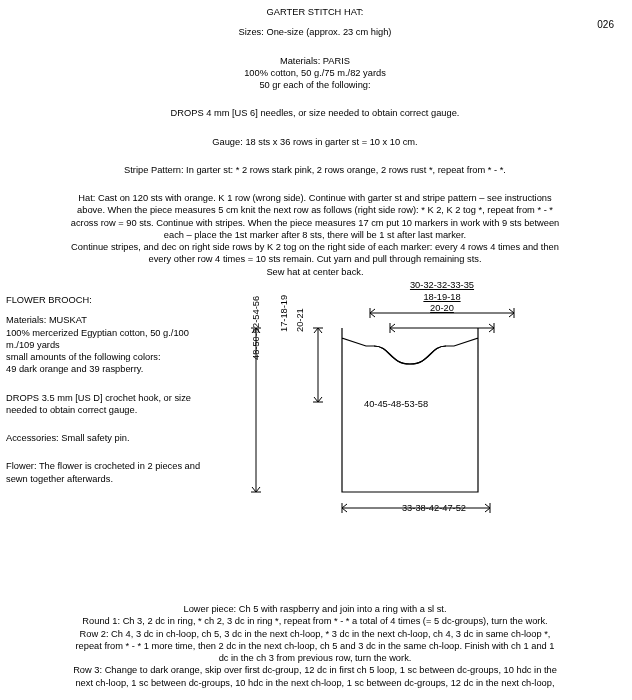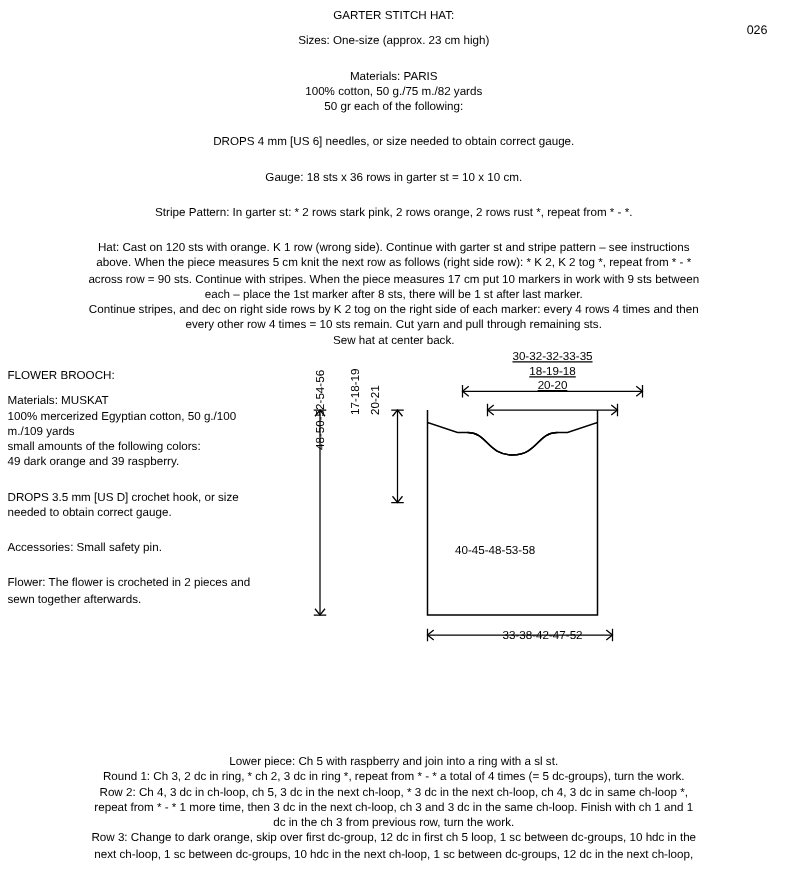--- a/index.html
+++ b/index.html
@@ -71,21 +71,20 @@
     font-size: 9.3px;
     white-space: nowrap;
     transform: rotate(-90deg);
     transform-origin: left top;
   }
   .measure-center {
     position: absolute;
     left: 150px;
     top: 118px;
     font-size: 9.3px;
-    margin-top: 36px;
   }
   .measure-bottom {
     position: absolute;
     left: 120px;
     top: 222px;
     width: 200px;
     text-align: center;
     font-size: 9.3px;
   }
   .arrow-svg { position: absolute; left: 0; top: 0; }
@@ -207,20 +206,20 @@
     <div class="blank"></div>
     <div class="line">Flower: The flower is crocheted in 2 pieces and sewn together afterwards.</div>
   </div>
 
   <div class="clearer"></div>
 
   <div class="full-text" style="margin-top:88px;">
     <div class="line">Lower piece: Ch 5 with raspberry and join into a ring with a sl st.</div>
     <div class="line">Round 1: Ch 3, 2 dc in ring, * ch 2, 3 dc in ring *, repeat from * - * a total of 4 times (= 5 dc-groups), turn the work.</div>
     <div class="line">Row 2: Ch 4, 3 dc in ch-loop, ch 5, 3 dc in the next ch-loop, * 3 dc in the next ch-loop, ch 4, 3 dc in same ch-loop *,</div>
-    <div class="line">repeat from * - * 1 more time, then 3 dc in the next ch-loop, ch 3 and 3 dc in the same ch-loop. Finish with ch 1 and 1</div>
+    <div class="line">repeat from * - * 1 more time, then 2 dc in the next ch-loop, ch 5 and 3 dc in the same ch-loop. Finish with ch 1 and 1</div>
     <div class="line">dc in the ch 3 from previous row, turn the work.</div>
     <div class="line">Row 3: Change to dark orange, skip over first dc-group, 12 dc in first ch 5 loop, 1 sc between dc-groups, 10 hdc in the</div>
     <div class="line">next ch-loop, 1 sc between dc-groups, 10 hdc in the next ch-loop, 1 sc between dc-groups, 12 dc in the next ch-loop,</div>
 
   </div>
 
 </div>
 
 </body></html>

